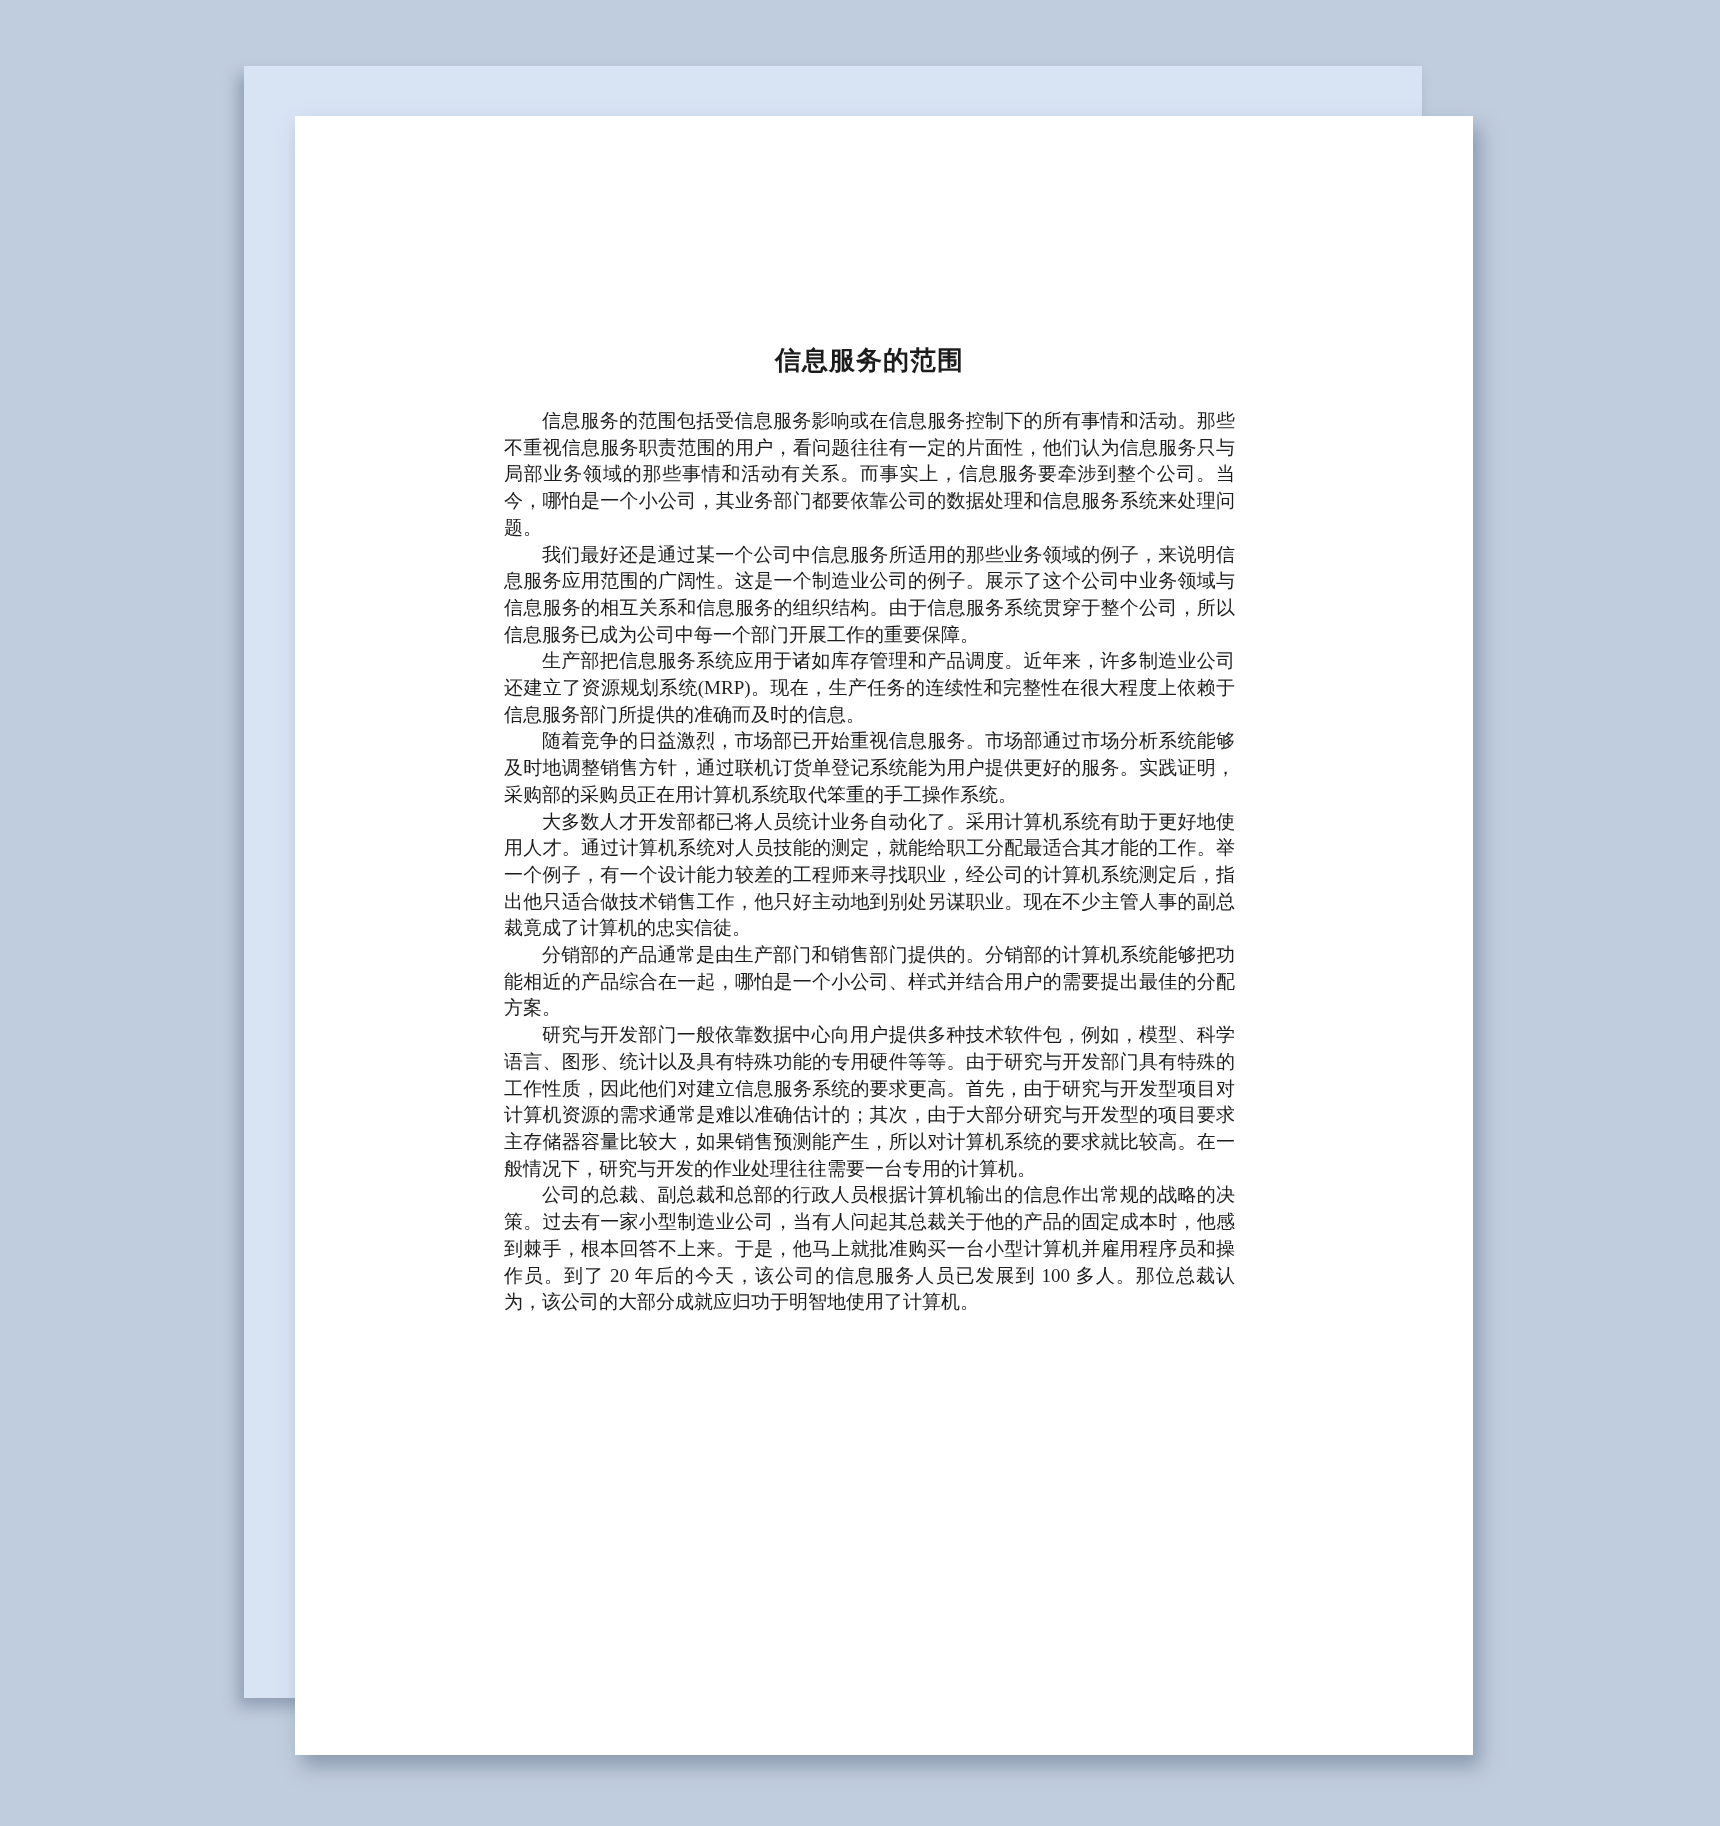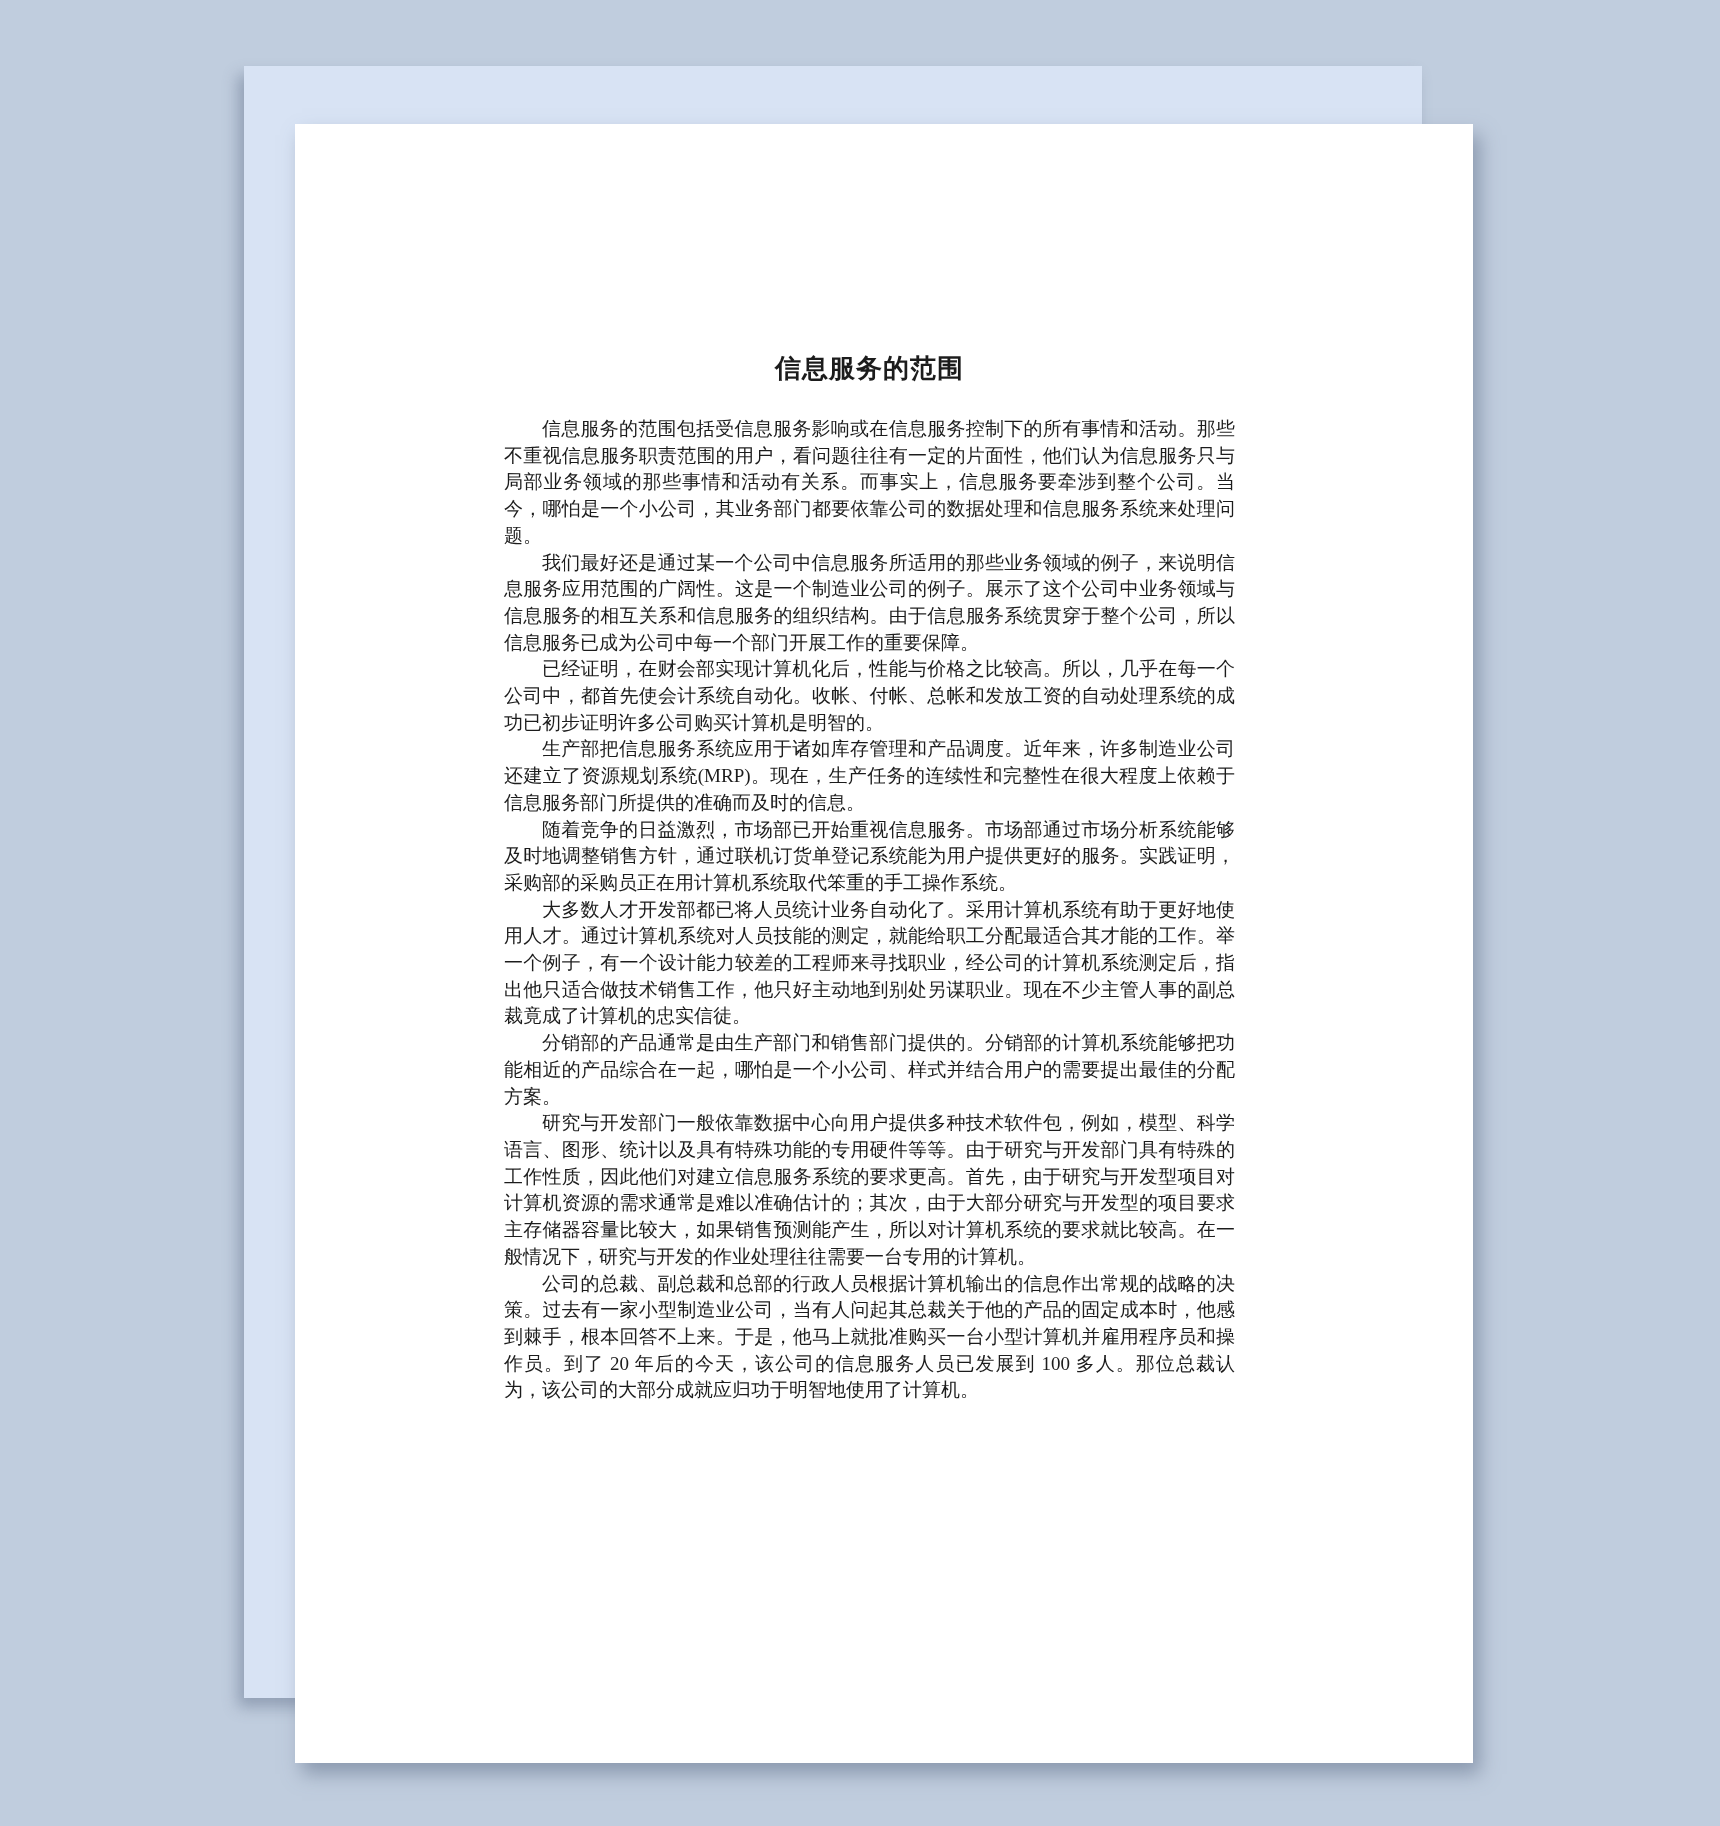--- a/index.html
+++ b/index.html
@@ -27,21 +27,21 @@
     left: 244px;
     top: 66px;
     width: 1178px;
     height: 1632px;
     background: var(--back_sheet);
     box-shadow: -6px 9px 14px rgba(88, 104, 130, 0.45);
   }
   .page {
     position: absolute;
     left: 295px;
-    top: 124px;
+    top: 116px;
     width: 1178px;
     height: 1639px;
     background: var(--page);
     box-shadow: 7px 11px 18px rgba(88, 104, 130, 0.5);
     padding: 226px 238px 0 209px;
   }
   .doc-title {
     font-family: "Liberation Sans", "DejaVu Sans", sans-serif;
     font-weight: bold;
     font-size: 26px;
@@ -65,21 +65,20 @@
 </head>
 <body>
 
 <div class="canvas">
   <div class="back-sheet"></div>
   <div class="page">
     <h1 class="doc-title">信息服务的范围</h1>
     <div class="doc-body">
         <p class="para">信息服务的范围包括受信息服务影响或在信息服务控制下的所有事情和活动。那些不重视信息服务职责范围的用户，看问题往往有一定的片面性，他们认为信息服务只与局部业务领域的那些事情和活动有关系。而事实上，信息服务要牵涉到整个公司。当今，哪怕是一个小公司，其业务部门都要依靠公司的数据处理和信息服务系统来处理问题。</p>
         <p class="para">我们最好还是通过某一个公司中信息服务所适用的那些业务领域的例子，来说明信息服务应用范围的广阔性。这是一个制造业公司的例子。展示了这个公司中业务领域与信息服务的相互关系和信息服务的组织结构。由于信息服务系统贯穿于整个公司，所以信息服务已成为公司中每一个部门开展工作的重要保障。</p>
-        <p class="para">已经证明，在财会部实现计算机化后，性能与价格之比较高。所以，几乎在每一个公司中，都首先使会计系统自动化。收帐、付帐、总帐和发放工资的自动处理系统的成功已初步证明许多公司购买计算机是明智的。</p>
         <p class="para">生产部把信息服务系统应用于诸如库存管理和产品调度。近年来，许多制造业公司还建立了资源规划系统(MRP)。现在，生产任务的连续性和完整性在很大程度上依赖于信息服务部门所提供的准确而及时的信息。</p>
         <p class="para">随着竞争的日益激烈，市场部已开始重视信息服务。市场部通过市场分析系统能够及时地调整销售方针，通过联机订货单登记系统能为用户提供更好的服务。实践证明，采购部的采购员正在用计算机系统取代笨重的手工操作系统。</p>
         <p class="para">大多数人才开发部都已将人员统计业务自动化了。采用计算机系统有助于更好地使用人才。通过计算机系统对人员技能的测定，就能给职工分配最适合其才能的工作。举一个例子，有一个设计能力较差的工程师来寻找职业，经公司的计算机系统测定后，指出他只适合做技术销售工作，他只好主动地到别处另谋职业。现在不少主管人事的副总裁竟成了计算机的忠实信徒。</p>
         <p class="para">分销部的产品通常是由生产部门和销售部门提供的。分销部的计算机系统能够把功能相近的产品综合在一起，哪怕是一个小公司、样式并结合用户的需要提出最佳的分配方案。</p>
         <p class="para">研究与开发部门一般依靠数据中心向用户提供多种技术软件包，例如，模型、科学语言、图形、统计以及具有特殊功能的专用硬件等等。由于研究与开发部门具有特殊的工作性质，因此他们对建立信息服务系统的要求更高。首先，由于研究与开发型项目对计算机资源的需求通常是难以准确估计的；其次，由于大部分研究与开发型的项目要求主存储器容量比较大，如果销售预测能产生，所以对计算机系统的要求就比较高。在一般情况下，研究与开发的作业处理往往需要一台专用的计算机。</p>
         <p class="para">公司的总裁、副总裁和总部的行政人员根据计算机输出的信息作出常规的战略的决策。过去有一家小型制造业公司，当有人问起其总裁关于他的产品的固定成本时，他感到棘手，根本回答不上来。于是，他马上就批准购买一台小型计算机并雇用程序员和操作员。到了 20 年后的今天，该公司的信息服务人员已发展到 100 多人。那位总裁认为，该公司的大部分成就应归功于明智地使用了计算机。</p>
       </div>
   </div>
 </div>
 

